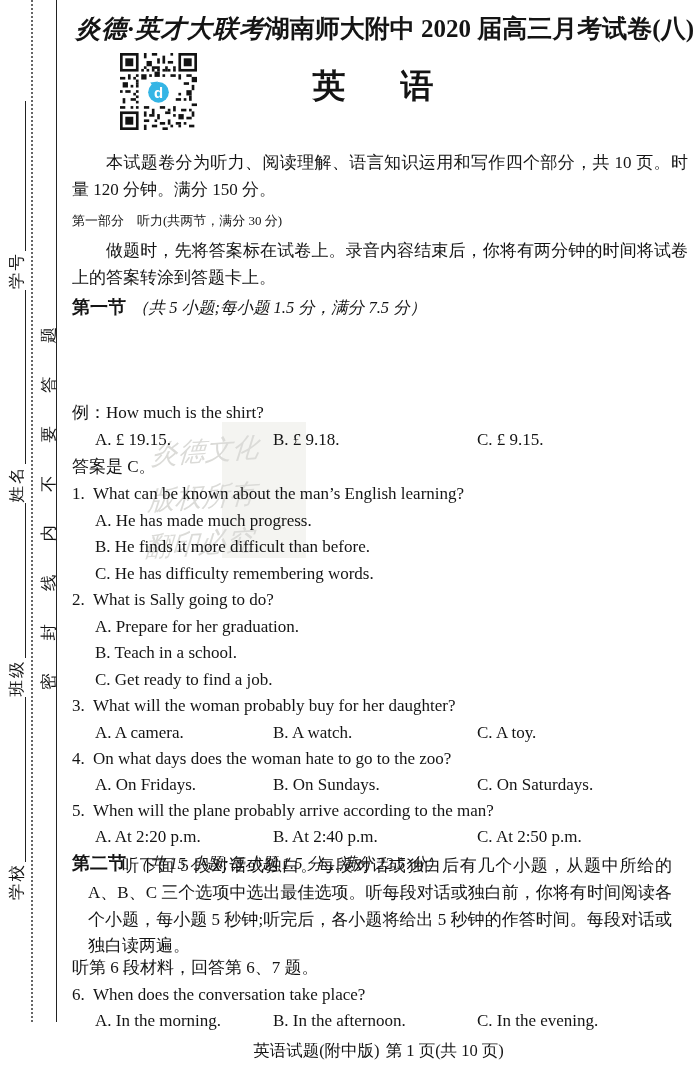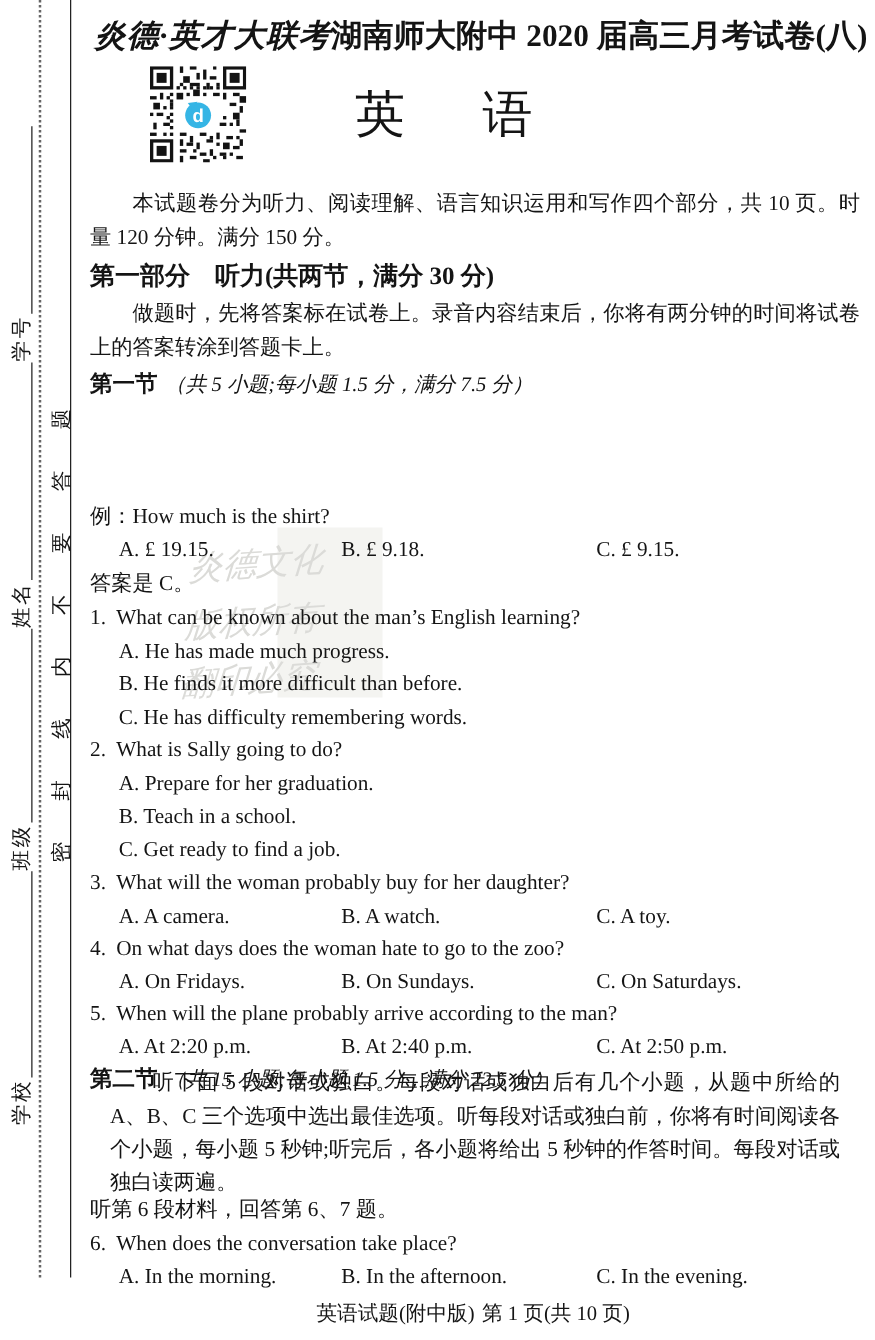--- a/index.html
+++ b/index.html
@@ -19,33 +19,33 @@
   .b1{width:170px}.b2{width:160px}.b3{width:180px}.b4{width:155px}
   .seal-rotated{
     position:absolute;left:38px;top:690px;width:420px;height:24px;
     transform:rotate(-90deg);transform-origin:0 0;
     font-size:16.5px;letter-spacing:33px;white-space:nowrap;
   }
   
   .exam-title{position:absolute;left:66px;top:12px;width:628px;text-align:right;
     font-size:25px;font-weight:bold;white-space:nowrap;z-index:3;}
   .exam-title .brand{font-style:italic;letter-spacing:1px;}
-  .subject-title{position:absolute;left:39px;top:64px;width:643px;text-align:center;
-    font-size:40px;font-weight:normal;letter-spacing:11px;z-index:3;}
+  .subject-title{position:absolute;left:57px;top:64px;width:643px;text-align:center;
+    font-size:33px;font-weight:bold;letter-spacing:11px;z-index:3;}
   .qr{position:absolute;left:120px;top:53px;width:77px;height:77px;z-index:3;}
   
   .wm-box{position:absolute;left:222px;top:422px;width:84px;height:136px;background:#f4f4f1;z-index:1;}
   .wm-text{position:absolute;left:148px;top:426px;width:170px;z-index:1;
     color:#dbdbd8;font-size:27px;font-style:italic;line-height:46px;
     transform:rotate(-4deg) skewX(-8deg);white-space:nowrap;}
   
   .content{position:absolute;left:57px;top:0;width:643px;height:772px;z-index:2;}
   .row{position:absolute;left:15px;right:12px;font-size:17px;line-height:26.8px;}
   .para{text-indent:2em;text-align:justify;}
-  .part-heading{font-size:20px;font-weight:bold;}
+  .part-heading{font-size:13px;font-weight:normal;}
   .sec-heading .sec-title{font-size:18px;font-weight:bold;}
   .sec-heading .sec-info{font-size:16.5px;font-style:italic;margin-left:6px;}
   .q-line .qnum{display:inline-block;width:21px;}
   .opt-stack{padding-left:23px;}
   .opt-row{height:27px;}
   .opt-row .oa{position:absolute;left:23px;}
   .opt-row .ob{position:absolute;left:201px;}
   .opt-row .oc{position:absolute;left:405px;}
   .footer{position:absolute;left:0;right:0;top:1040px;text-align:center;font-size:16.5px;}
   .footer .fpage{margin-left:6px;}

